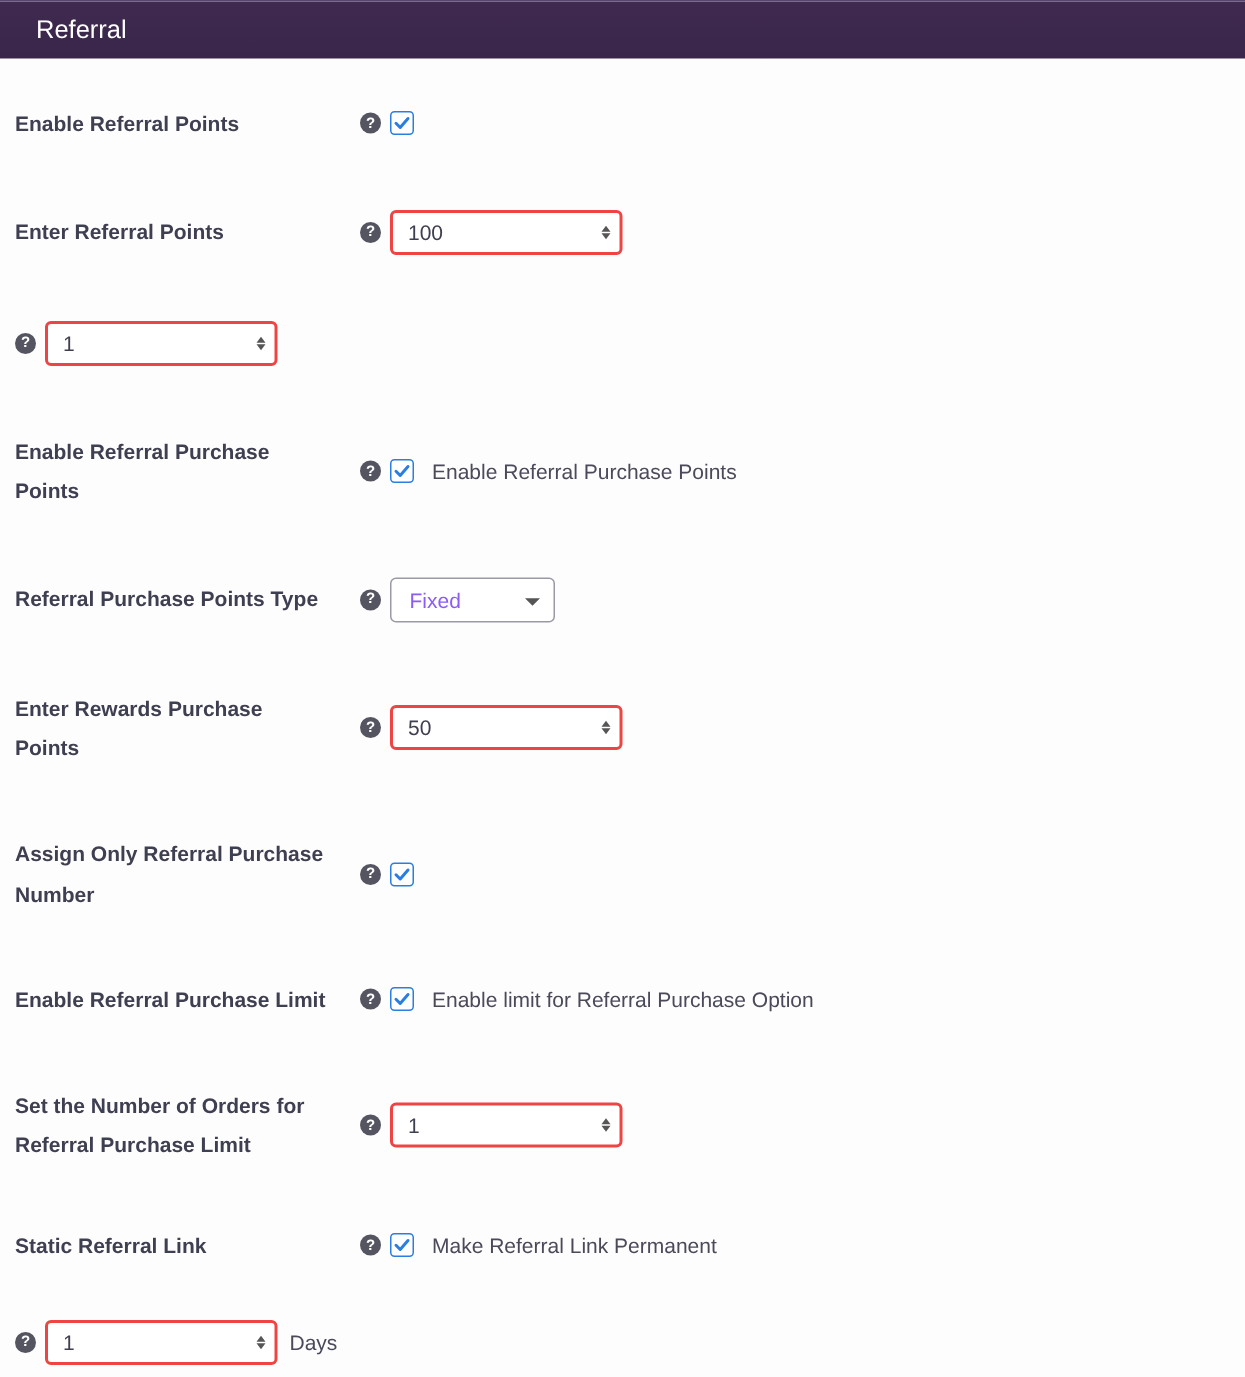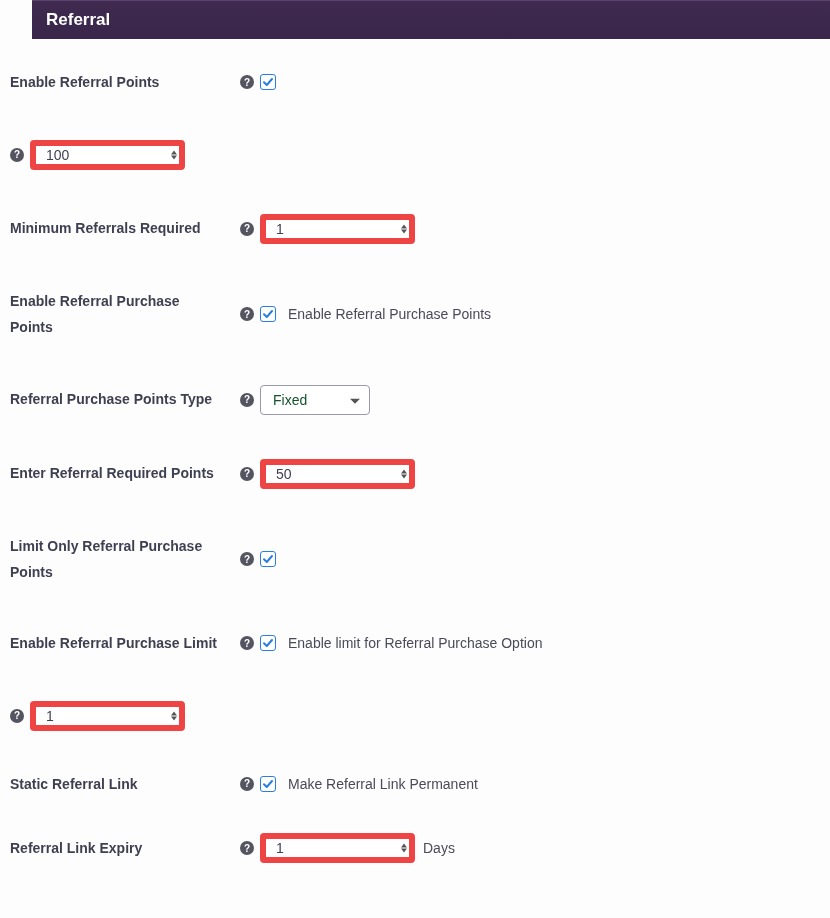--- a/index.html
+++ b/index.html
@@ -8,25 +8,24 @@
     font-family: "Segoe UI", "Helvetica Neue", Arial, sans-serif;
     font-size: 14px;
     color: #4a4a5a;
     background: #fdfdfd;
     width: 830px;
   }
   .header {
     background: #3f2b4f;
     background: linear-gradient(#402a50, #3a264a);
     color: #fff;
-    padding: 9px 14px;
+    padding: 9px 24px;
     font-size: 17px;
-    font-weight: 700;
+    font-weight: 400;
     border-top: 1px solid #5a4570;
-    margin-left: 32px;
   }
   .form {
     padding: 8px 0 0 0;
   }
   .row {
     display: flex;
     align-items: center;
     padding: 22px 10px;
     justify-content: center;
   }
@@ -73,21 +72,21 @@
   }
   .cb-wrap svg { display: block; }
   .num-wrap {
     position: relative;
     width: 155px;
     height: 30px;
     margin-left: 2px;
   }
   .num-input {
     width: 100%; height: 100%;
-    border: 6px solid #ef4444;
+    border: 2px solid #ef4444;
     border-radius: 4px;
     padding: 4px 26px 4px 10px;
     font-size: 14px;
     color: #3f3f52;
     font-family: inherit;
     font-weight: 500;
   }
   .spin {
     position: absolute;
     right: 8px; top: 50%;
@@ -108,21 +107,21 @@
     width: 110px;
     height: 30px;
     margin-left: 2px;
   }
   .sel {
     width: 100%; height: 100%;
     border: 1px solid #999aa5;
     border-radius: 4px;
     padding: 4px 28px 4px 12px;
     font-size: 14px;
-    color: #14532d;
+    color: #8b5cf6;
     font-family: inherit;
     font-weight: 500;
     background: #fff;
     -webkit-appearance: none; appearance: none;
     cursor: pointer;
   }
   .sel-caret {
     position: absolute;
     right: 10px; top: 50%;
     transform: translateY(-25%);
@@ -149,34 +148,34 @@
       <span class="help">?</span>
       <span class="cb-wrap">
         <svg width="12" height="12" viewBox="0 0 12 12">
             <path d="M2 6.2 L4.8 9 L10 3" stroke="#2a7de1" stroke-width="2" fill="none" stroke-linecap="round" stroke-linejoin="round"></path>
           </svg>
       </span>
     </div>
   </div>
 
   <div class="row">
+    <div class="label-col">Enter Referral Points</div>
     <div class="ctrl-col">
       <span class="help">?</span>
       <div class="num-wrap">
         <input class="num-input" type="text" value="100" style="">
         <div class="spin">
             <span class="up"></span>
             <span class="dn"></span>
           </div>
       </div>
     </div>
   </div>
 
   <div class="row">
-    <div class="label-col">Minimum Referrals Required</div>
     <div class="ctrl-col">
       <span class="help">?</span>
       <div class="num-wrap">
         <input class="num-input" type="text" value="1" style="">
         <div class="spin">
             <span class="up"></span>
             <span class="dn"></span>
           </div>
       </div>
     </div>
@@ -202,35 +201,35 @@
       <div class="sel-wrap">
         <select class="sel">
           <option>Fixed</option>
         </select>
         <span class="sel-caret"></span>
       </div>
     </div>
   </div>
 
   <div class="row">
-    <div class="label-col">Enter Referral Required Points</div>
+    <div class="label-col">Enter Rewards Purchase Points</div>
     <div class="ctrl-col">
       <span class="help">?</span>
       <div class="num-wrap">
         <input class="num-input" type="text" value="50" style="">
         <div class="spin">
             <span class="up"></span>
             <span class="dn"></span>
           </div>
       </div>
     </div>
   </div>
 
   <div class="row">
-    <div class="label-col">Limit Only Referral Purchase Points</div>
+    <div class="label-col">Assign Only Referral Purchase Number</div>
     <div class="ctrl-col">
       <span class="help">?</span>
       <span class="cb-wrap">
         <svg width="12" height="12" viewBox="0 0 12 12">
             <path d="M2 6.2 L4.8 9 L10 3" stroke="#2a7de1" stroke-width="2" fill="none" stroke-linecap="round" stroke-linejoin="round"></path>
           </svg>
       </span>
     </div>
   </div>
 
@@ -241,20 +240,21 @@
       <span class="cb-wrap">
         <svg width="12" height="12" viewBox="0 0 12 12">
             <path d="M2 6.2 L4.8 9 L10 3" stroke="#2a7de1" stroke-width="2" fill="none" stroke-linecap="round" stroke-linejoin="round"></path>
           </svg>
       </span>
       <span class="desc">Enable limit for Referral Purchase Option</span>
     </div>
   </div>
 
   <div class="row">
+    <div class="label-col">Set the Number of Orders for Referral Purchase Limit</div>
     <div class="ctrl-col">
       <span class="help">?</span>
       <div class="num-wrap">
         <input class="num-input" type="text" value="1" style="">
         <div class="spin">
             <span class="up"></span>
             <span class="dn"></span>
           </div>
       </div>
     </div>
@@ -267,21 +267,20 @@
       <span class="cb-wrap">
         <svg width="12" height="12" viewBox="0 0 12 12">
             <path d="M2 6.2 L4.8 9 L10 3" stroke="#2a7de1" stroke-width="2" fill="none" stroke-linecap="round" stroke-linejoin="round"></path>
           </svg>
       </span>
       <span class="desc">Make Referral Link Permanent</span>
     </div>
   </div>
 
   <div class="row tight">
-    <div class="label-col">Referral Link Expiry</div>
     <div class="ctrl-col">
       <span class="help">?</span>
       <div class="num-wrap">
         <input class="num-input" type="text" value="1" style="">
         <div class="spin">
             <span class="up"></span>
             <span class="dn"></span>
           </div>
       </div>
       <span class="desc">Days</span>

